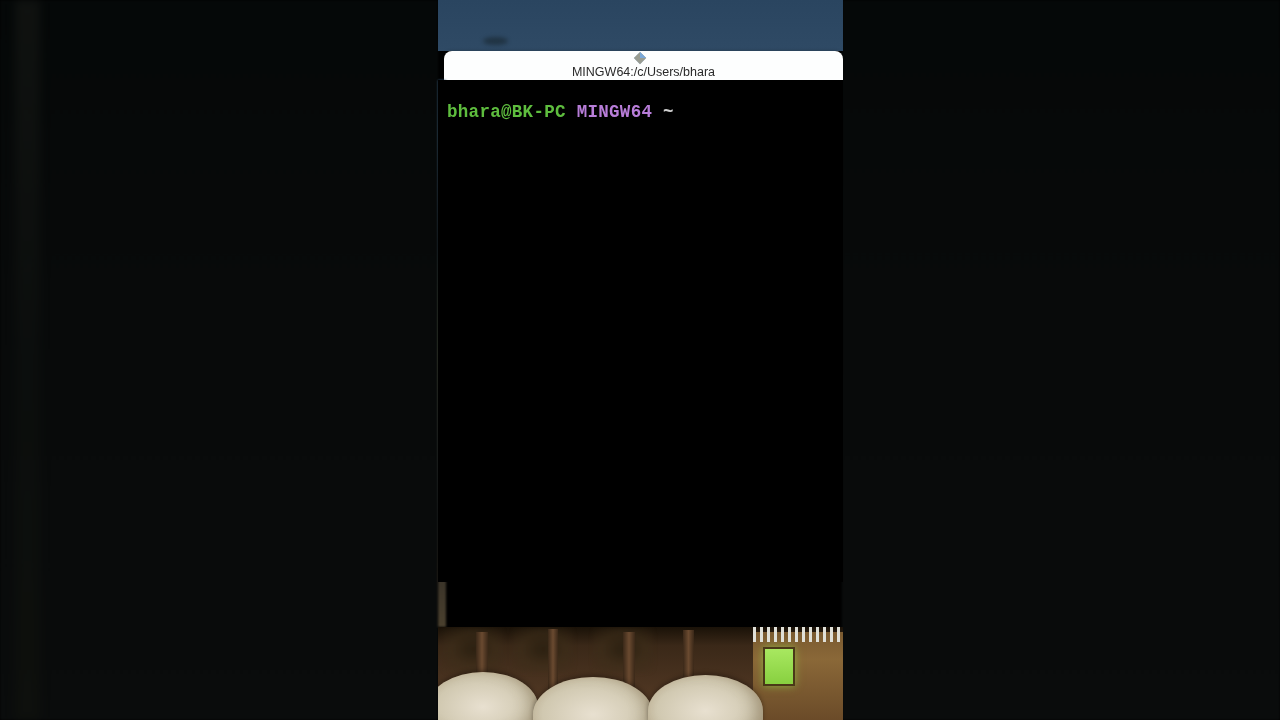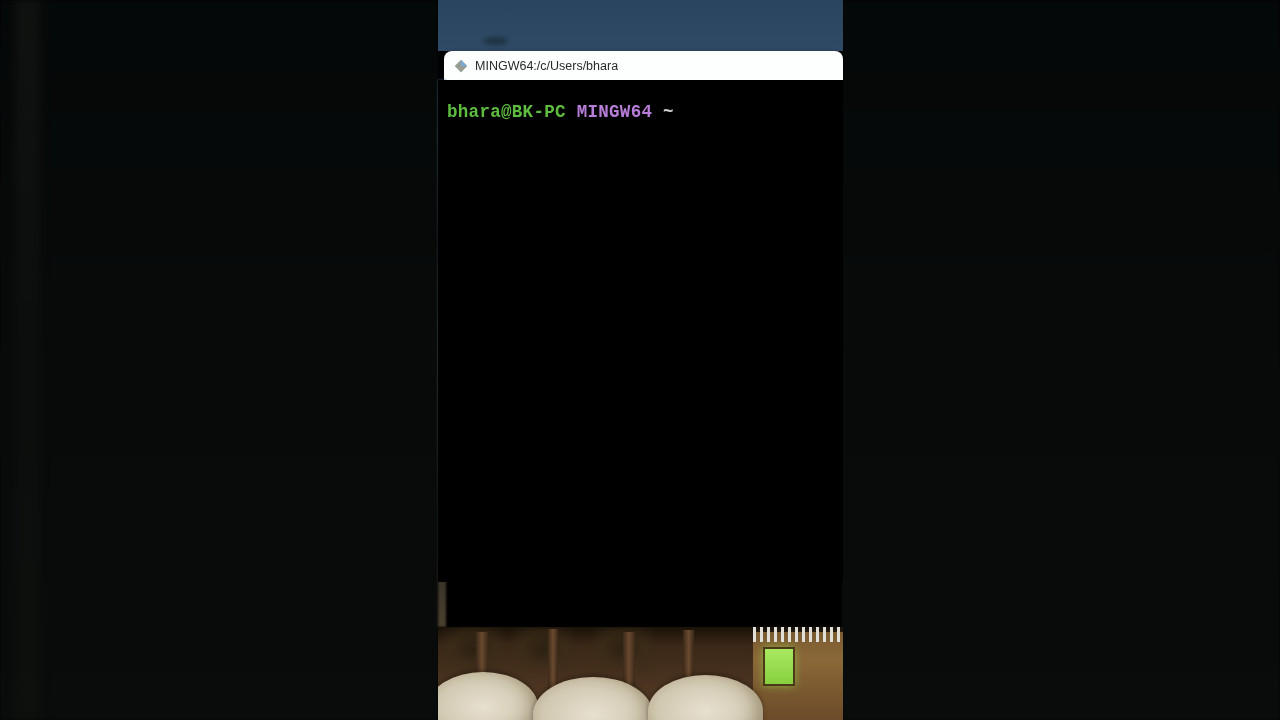--- a/index.html
+++ b/index.html
@@ -68,20 +68,21 @@
       top: 51px;
       left: 6px;
       width: 399px;
       height: 29px;
       background: #fdfefe;
       border-radius: 8px 8px 0 0;
       display: flex;
       align-items: center;
       padding: 0 10px;
       box-shadow: 0 -1px 3px rgba(0,0,0,0.15);
+      flex-direction: column;
     }
     .tab-icon {
       width: 14px;
       height: 14px;
       margin-right: 7px;
       position: relative;
       flex-shrink: 0;
     }
     .tab-icon svg { display: block; }
     .tab-title {

